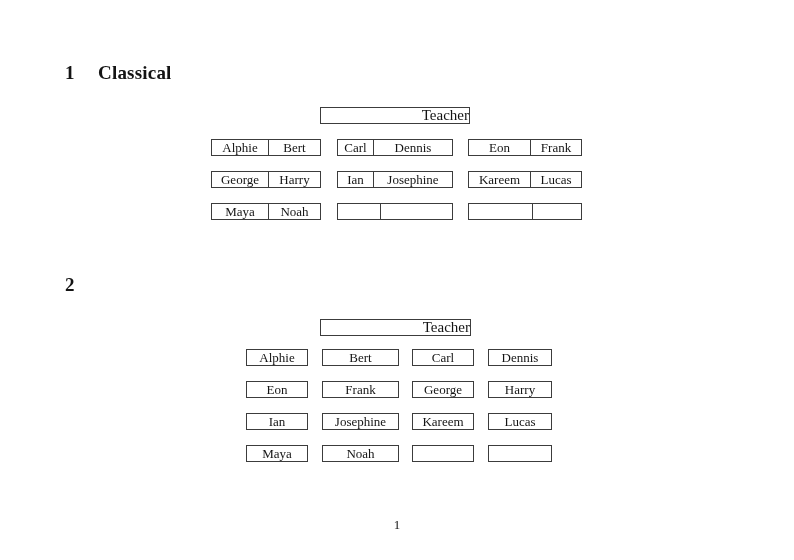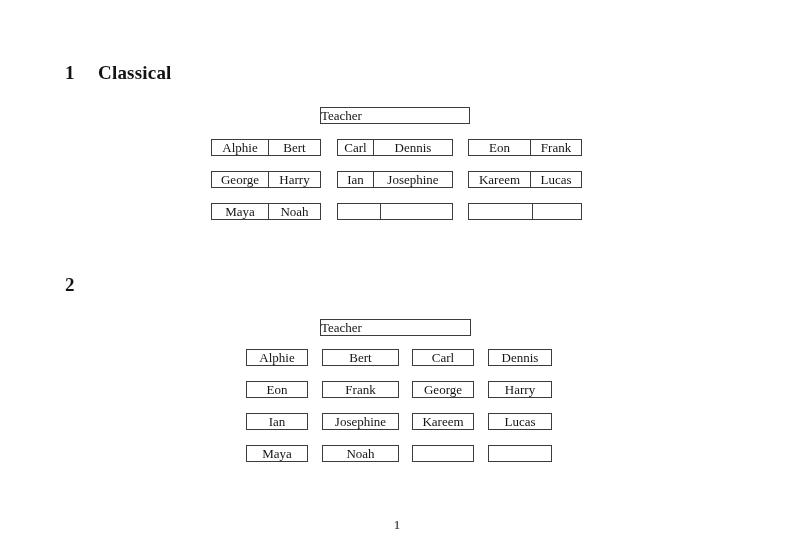--- a/index.html
+++ b/index.html
@@ -20,22 +20,22 @@
     letter-spacing:0.2px;
   }
   .heading .num{width:33px;}
   .heading-1{top:63px;}
   .heading-2{top:275px;}
   .tbox{
     position:absolute;
     border:1px solid #3c3c3c;
     box-sizing:border-box;
     height:17px;
-    font-size:13px;line-height:15px;
-    text-align:left;
+    font-size:15px;line-height:15px;
+    text-align:right;
     background:#ffffff;
   }
   .desk{
     position:absolute;
     display:flex;
     height:17px;
     border:1px solid #3c3c3c;
     box-sizing:border-box;
     background:#ffffff;
   }

